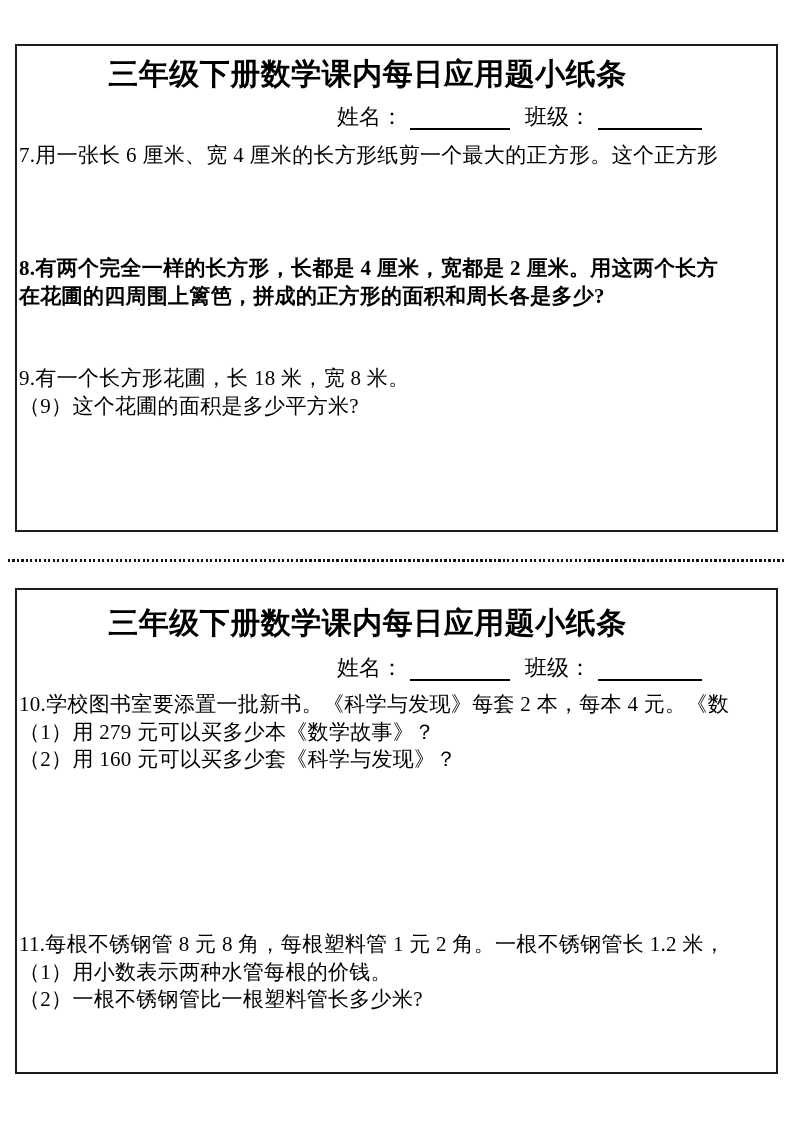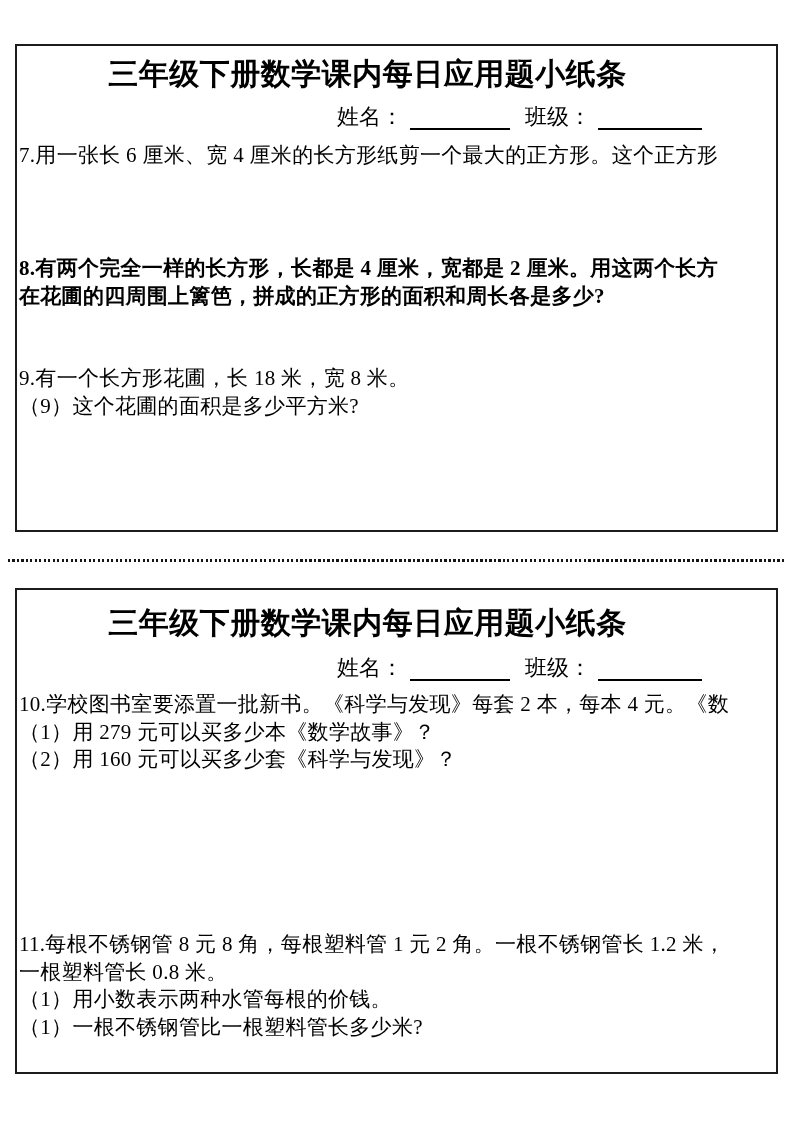--- a/index.html
+++ b/index.html
@@ -98,19 +98,18 @@
     </div>
 
     <div class="problem p10">
       <div class="pline">10.学校图书室要添置一批新书。《科学与发现》每套 2 本，每本 4 元。《数</div>
       <div class="pline">（1）用 279 元可以买多少本《数学故事》？</div>
       <div class="pline">（2）用 160 元可以买多少套《科学与发现》？</div>
     </div>
 
     <div class="problem p11">
       <div class="pline">11.每根不锈钢管 8 元 8 角，每根塑料管 1 元 2 角。一根不锈钢管长 1.2 米，</div>
-      <div class="pline">一根塑料管长 0.8 米。</div>
       <div class="pline">（1）用小数表示两种水管每根的价钱。</div>
-      <div class="pline">（1）一根不锈钢管比一根塑料管长多少米?</div>
+      <div class="pline">（2）一根不锈钢管比一根塑料管长多少米?</div>
     </div>
   </section>
 
 </div>
 
 </body></html>

